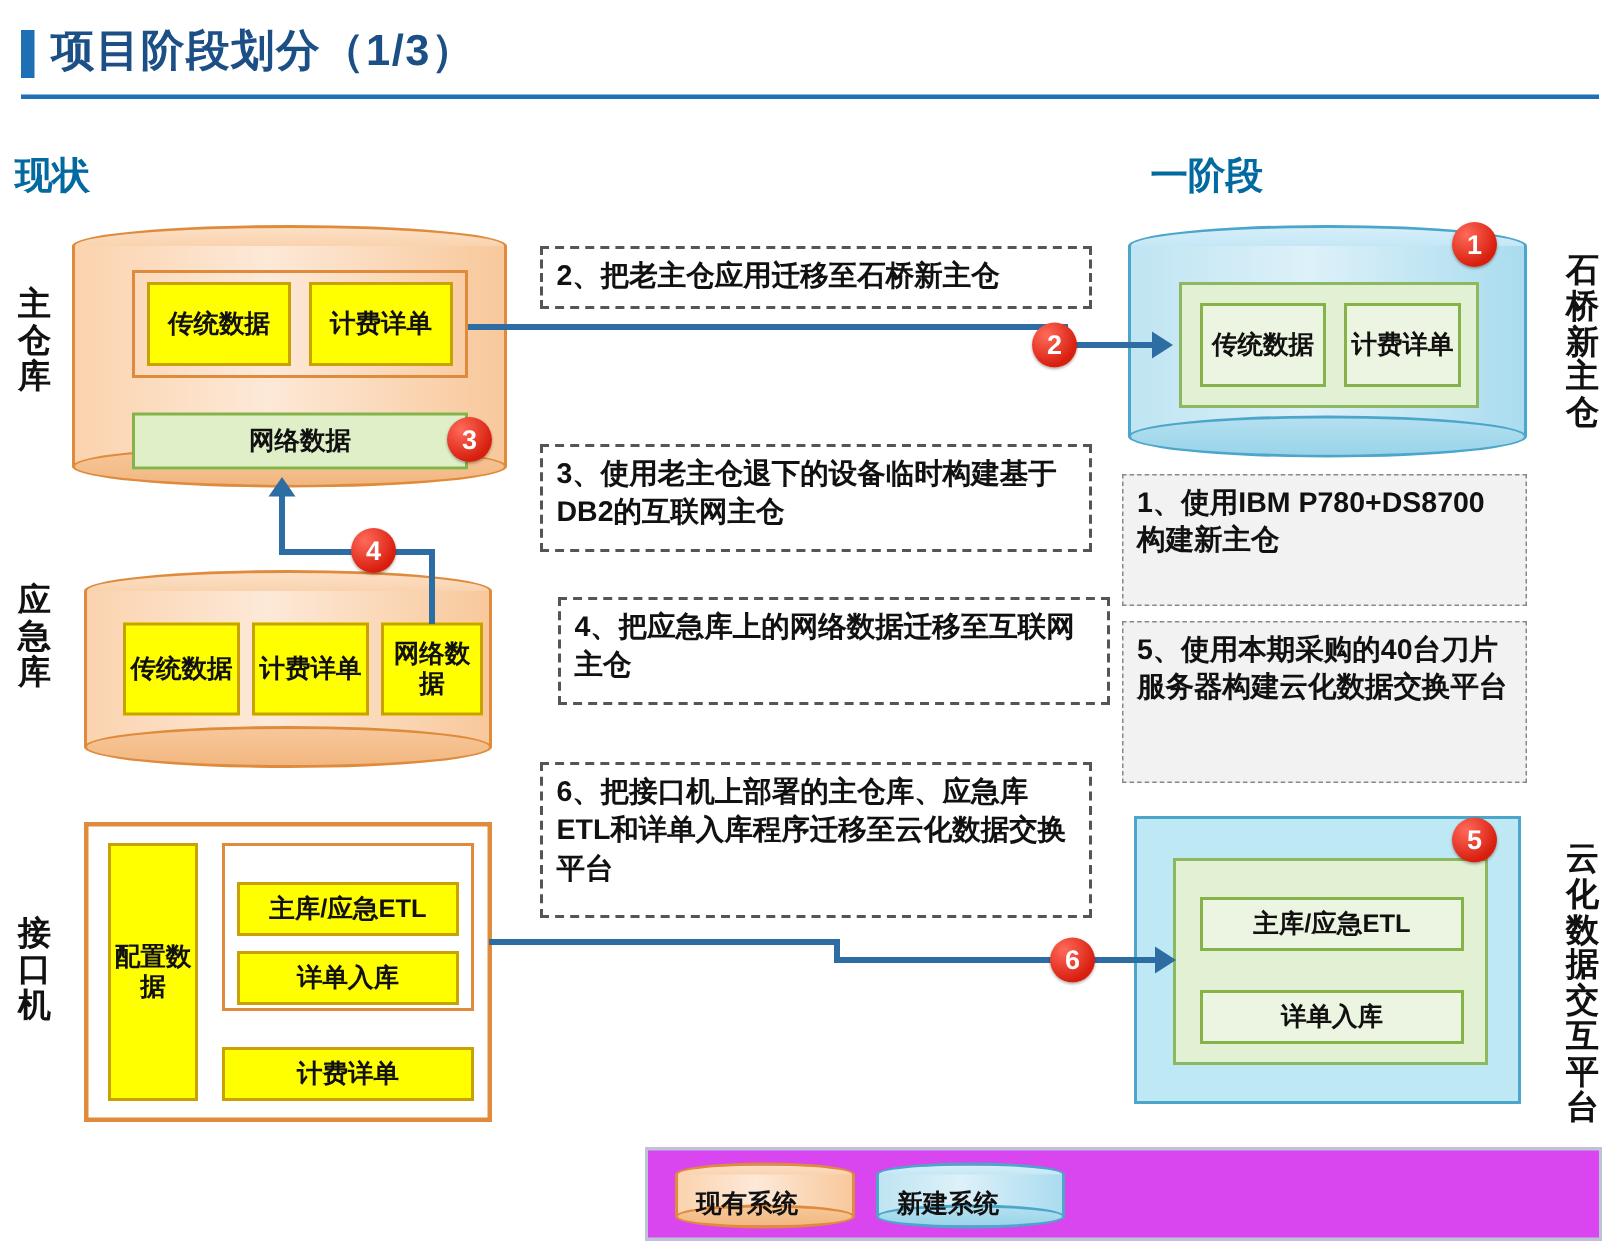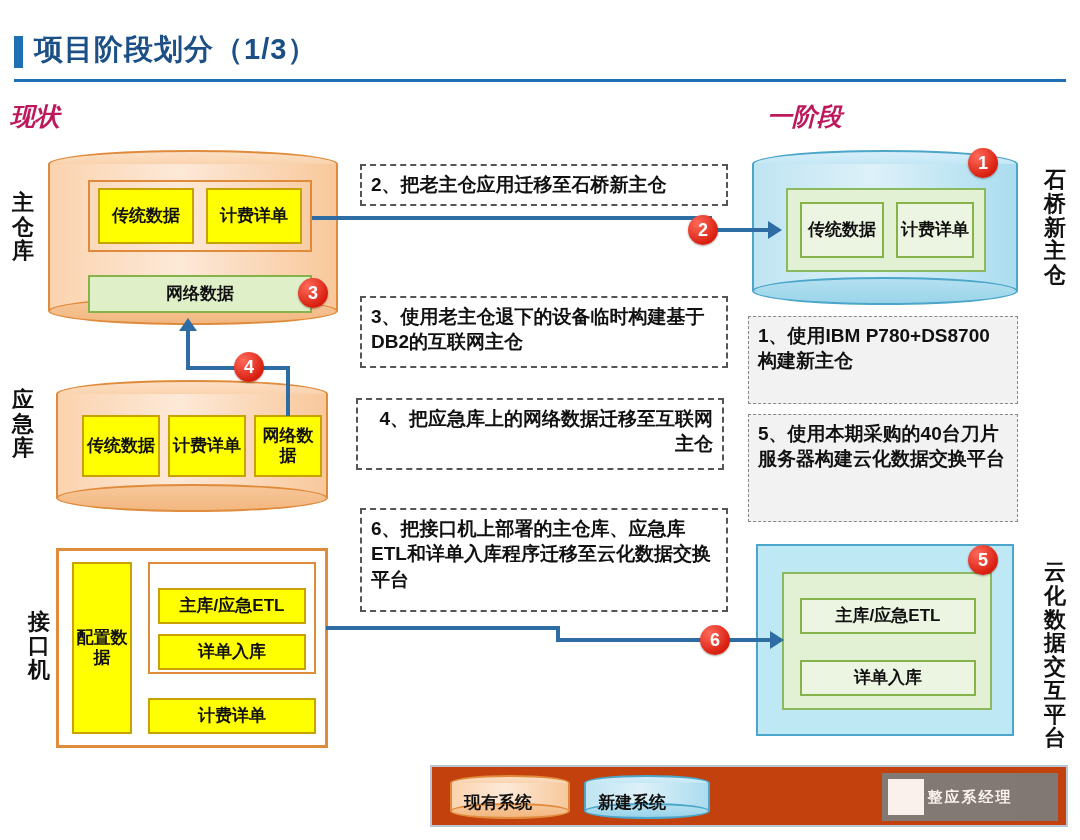--- a/index.html
+++ b/index.html
@@ -4,37 +4,37 @@
 <style>
   html,body{margin:0;padding:0;}
   body{
     width:1080px;height:840px;position:relative;overflow:hidden;
     background:#ffffff;
     font-family:"Liberation Sans","DejaVu Sans",sans-serif;
     color:#1a1a1a;
   }
   
   #title-bar{
-    position:absolute;left:0;top:24px;width:1080px;height:52px;text-align:center;
+    position:absolute;left:0;top:8px;width:1080px;height:52px;text-align:center;
   }
   #title-accent{
     position:absolute;left:14px;top:12px;width:9px;height:32px;background:#1f6fb5;
   }
   #title-text{
     position:absolute;left:34px;top:6px;
     font-size:29px;font-weight:bold;color:#1b4f86;letter-spacing:1px;
     white-space:nowrap;
   }
   #title-rule{
     position:absolute;left:14px;top:55px;width:1052px;height:3px;background:#1f6fb5;
   }
 
   
   .sec-head{
-    position:absolute;font-size:25px;font-weight:bold;color:#be185d;white-space:nowrap;font-style:italic;
+    position:absolute;font-size:25px;font-weight:bold;color:#0369a1;white-space:nowrap;
   }
   #head-current{left:10px;top:100px;}
   #head-phase1{left:767px;top:100px;}
 
   
   .vlabel{
     position:absolute;font-size:22px;font-weight:bold;color:#111;
     line-height:1.08;text-align:center;width:30px;
   }
 
@@ -100,21 +100,21 @@
   }
   .arrow-u{
     position:absolute;width:0;height:0;
     border-left:9px solid transparent;border-right:9px solid transparent;
     border-bottom:13px solid #2e6da4;
   }
 
   
   #legend{
     position:absolute;left:430px;top:765px;width:638px;height:62px;
-    border:2px solid #b9c6d6;background:#c2410c;box-sizing:border-box;
+    border:2px solid #b9c6d6;background:#d946ef;box-sizing:border-box;
   }
   .legend-item{position:absolute;font-size:17px;font-weight:bold;color:#111;}
   .legend-cyl{position:absolute;}
   #wm{
     position:absolute;right:8px;top:6px;width:176px;height:48px;
     background:#7d7d7d;color:#fff;font-size:15px;font-weight:bold;
     display:flex;align-items:center;justify-content:center;letter-spacing:2px;
     opacity:.92;
   }
   #wm-qr{position:absolute;left:6px;top:6px;width:36px;height:36px;background:#fff;}
@@ -126,21 +126,21 @@
   <div id="title-accent"></div>
   <div id="title-text">项目阶段划分（1/3）</div>
   <div id="title-rule"></div>
 </div>
 
 <div class="sec-head" id="head-current">现状</div>
 <div class="sec-head" id="head-phase1">一阶段</div>
 
 <div class="vlabel" style="left:8px;top:178px;margin-top:13px;">主仓库</div>
 <div class="vlabel" style="left:8px;top:388px;">应急库</div>
-<div class="vlabel" style="left:8px;top:610px;margin-left:16px;">接口机</div>
+<div class="vlabel" style="left:8px;top:610px;">接口机</div>
 
 <div class="vlabel" style="left:1040px;top:168px;">石桥新主仓</div>
 <div class="vlabel" style="left:1040px;top:560px;">云化数据交互平台</div>
 
 <div class="cyl orange" style="left:48px;top:150px;width:290px;height:175px;">
   <div class="top"></div>
   <div class="body"></div>
   <div class="bot"></div>
 </div>
 <div class="outlinebox" style="left:88px;top:180px;width:224px;height:72px;"></div>
@@ -197,21 +197,21 @@
 <div class="line" style="left:556px;top:626px;width:4px;height:16px;"></div>
 <div class="line" style="left:556px;top:638px;width:156px;height:4px;"></div>
 <div class="line" style="left:726px;top:638px;width:48px;height:4px;"></div>
 <div class="arrow-r" style="left:770px;top:631px;"></div>
 <div class="badge" style="left:700px;top:625px;">6</div>
 
 <div class="note" style="left:360px;top:164px;width:368px;height:42px;display:flex;align-items:center;">2、把老主仓应用迁移至石桥新主仓</div>
 
 <div class="note" style="left:360px;top:296px;width:368px;height:72px;">3、使用老主仓退下的设备临时构建基于DB2的互联网主仓</div>
 
-<div class="note" style="left:356px;top:398px;width:368px;height:72px;text-align:right;">4、把应急库上的网络数据迁移至互联网主仓</div>
+<div class="note" style="left:372px;top:398px;width:368px;height:72px;">4、把应急库上的网络数据迁移至互联网主仓</div>
 
 <div class="note" style="left:360px;top:508px;width:368px;height:104px;">6、把接口机上部署的主仓库、应急库ETL和详单入库程序迁移至云化数据交换平台</div>
 
 <div class="note gray" style="left:748px;top:316px;width:270px;height:88px;">1、使用IBM P780+DS8700构建新主仓</div>
 
 <div class="note gray" style="left:748px;top:414px;width:270px;height:108px;">5、使用本期采购的40台刀片服务器构建云化数据交换平台</div>
 
 <div id="legend">
 
   <div class="cyl orange legend-cyl" style="left:18px;top:8px;width:120px;height:44px;">
@@ -222,17 +222,13 @@
   <div class="legend-item" style="left:32px;top:24px;">现有系统</div>
 
   <div class="cyl blue legend-cyl" style="left:152px;top:8px;width:126px;height:44px;">
     <div class="top" style="height:16px;"></div>
     <div class="body" style="top:8px;bottom:8px;"></div>
     <div class="bot" style="height:16px;"></div>
   </div>
   <div class="legend-item" style="left:166px;top:24px;">新建系统</div>
 
 
-  <div id="wm">
-    <div id="wm-qr"></div>
-    <span>整应系经理</span>
-  </div>
 </div>
 
 </body></html>

